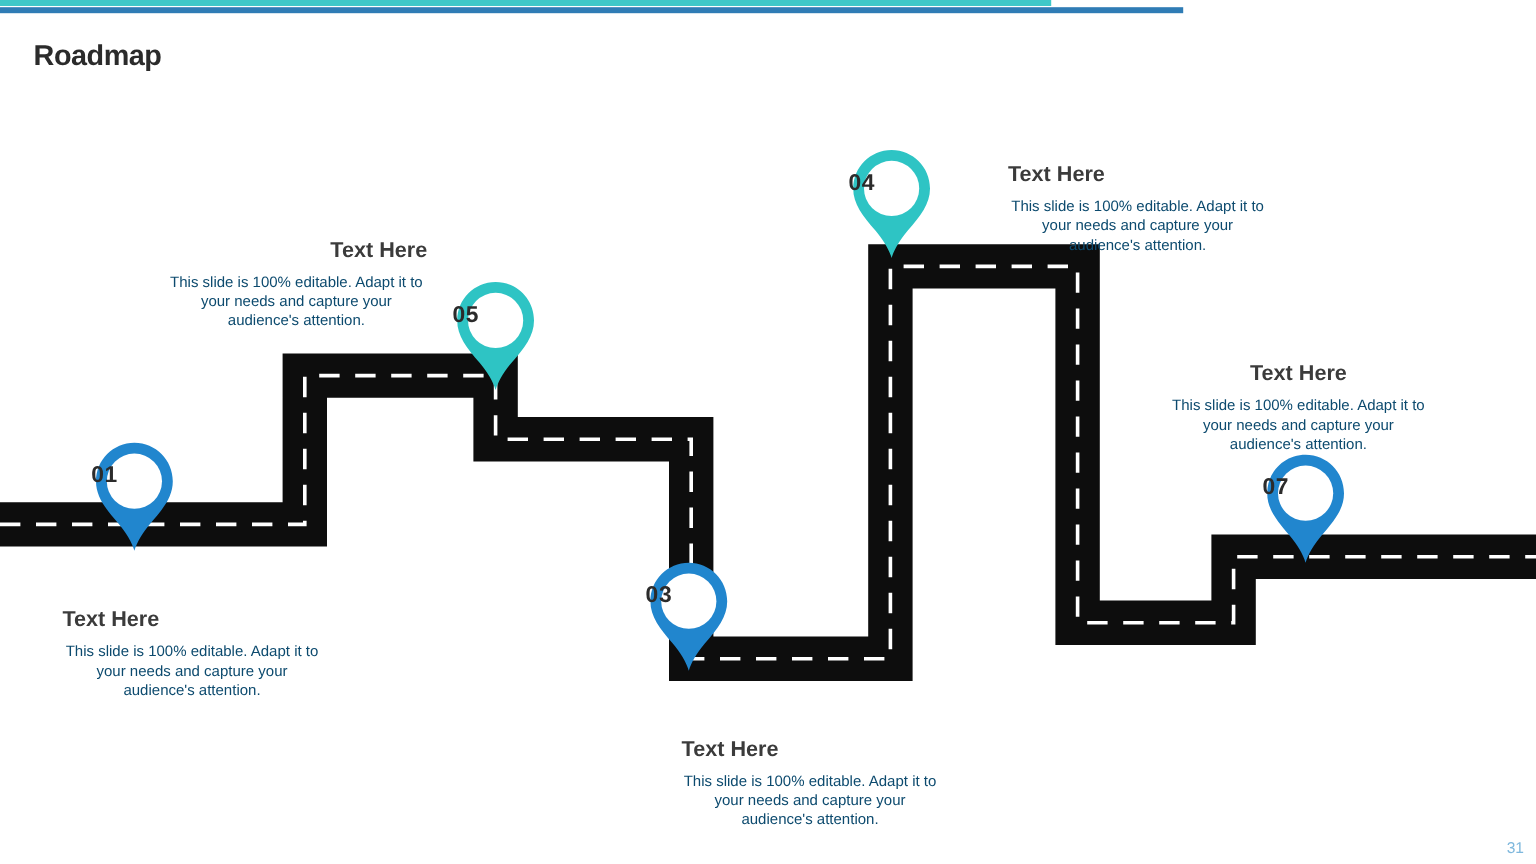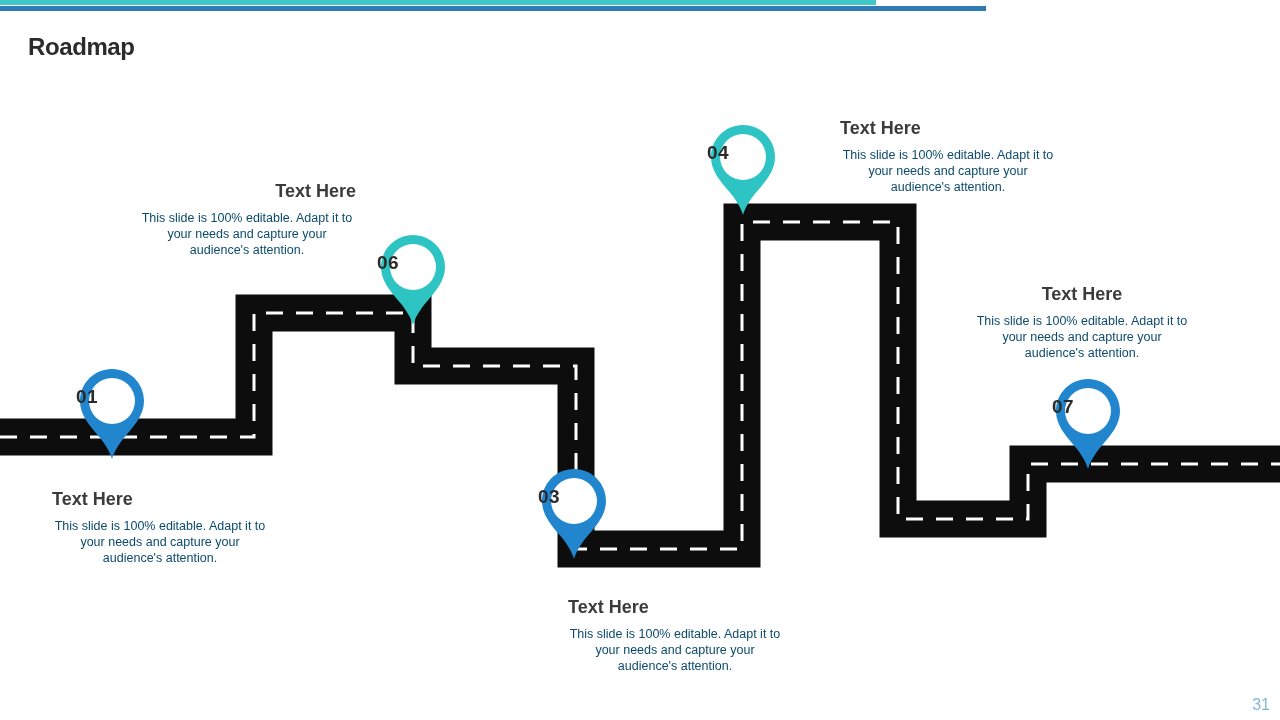--- a/index.html
+++ b/index.html
@@ -46,20 +46,21 @@
     position: absolute;
     left: 0; top: 0;
     width: 1280px; height: 720px;
     pointer-events: none;
   }
 
   
   .text-block {
     position: absolute;
     width: 224px;
+    margin-top: 17px;
   }
   .tb-head {
     font-size: 18px;
     font-weight: bold;
     color: #3b3b3b;
     margin: 0 0 8px 0;
     line-height: 22px;
   }
   .tb-body {
     font-size: 12.5px;
@@ -101,21 +102,21 @@
   .pin2 { left: 377px;  top: 232px; }
   .pin3 { left: 538px;  top: 466px; }
   .pin4 { left: 707px;  top: 122px; }
   .pin5 { left: 1052px; top: 376px; }
 
   
   .page-number {
     position: absolute;
     right: 10px;
     bottom: 6px;
-    font-size: 16px;
+    font-size: 13px;
     color: #7fb8dd;
   }
 </style>
 </head>
 <body>
 
 <div class="bar-teal"></div>
 <div class="bar-blue"></div>
 
 <div class="page-title">Roadmap</div>
@@ -184,21 +185,21 @@
     <circle cx="36" cy="35" r="23" fill="#ffffff"></circle>
   </svg>
   <div class="pin-num">01</div>
 </div>
 
 <div class="pin pin2">
   <svg width="72" height="96" viewBox="0 0 72 96">
     <path d="M36 3 C18.3 3 4 17.3 4 35 C4 48 12 58 22.5 70 C29 77.5 34 86 36 93 C38 86 43 77.5 49.5 70 C60 58 68 48 68 35 C68 17.3 53.7 3 36 3 Z" fill="#2ec4c4"></path>
     <circle cx="36" cy="35" r="23" fill="#ffffff"></circle>
   </svg>
-  <div class="pin-num">06</div>
+  <div class="pin-num">05</div>
 </div>
 
 <div class="pin pin3">
   <svg width="72" height="96" viewBox="0 0 72 96">
     <path d="M36 3 C18.3 3 4 17.3 4 35 C4 48 12 58 22.5 70 C29 77.5 34 86 36 93 C38 86 43 77.5 49.5 70 C60 58 68 48 68 35 C68 17.3 53.7 3 36 3 Z" fill="#2186ce"></path>
     <circle cx="36" cy="35" r="23" fill="#ffffff"></circle>
   </svg>
   <div class="pin-num">03</div>
 </div>
 

